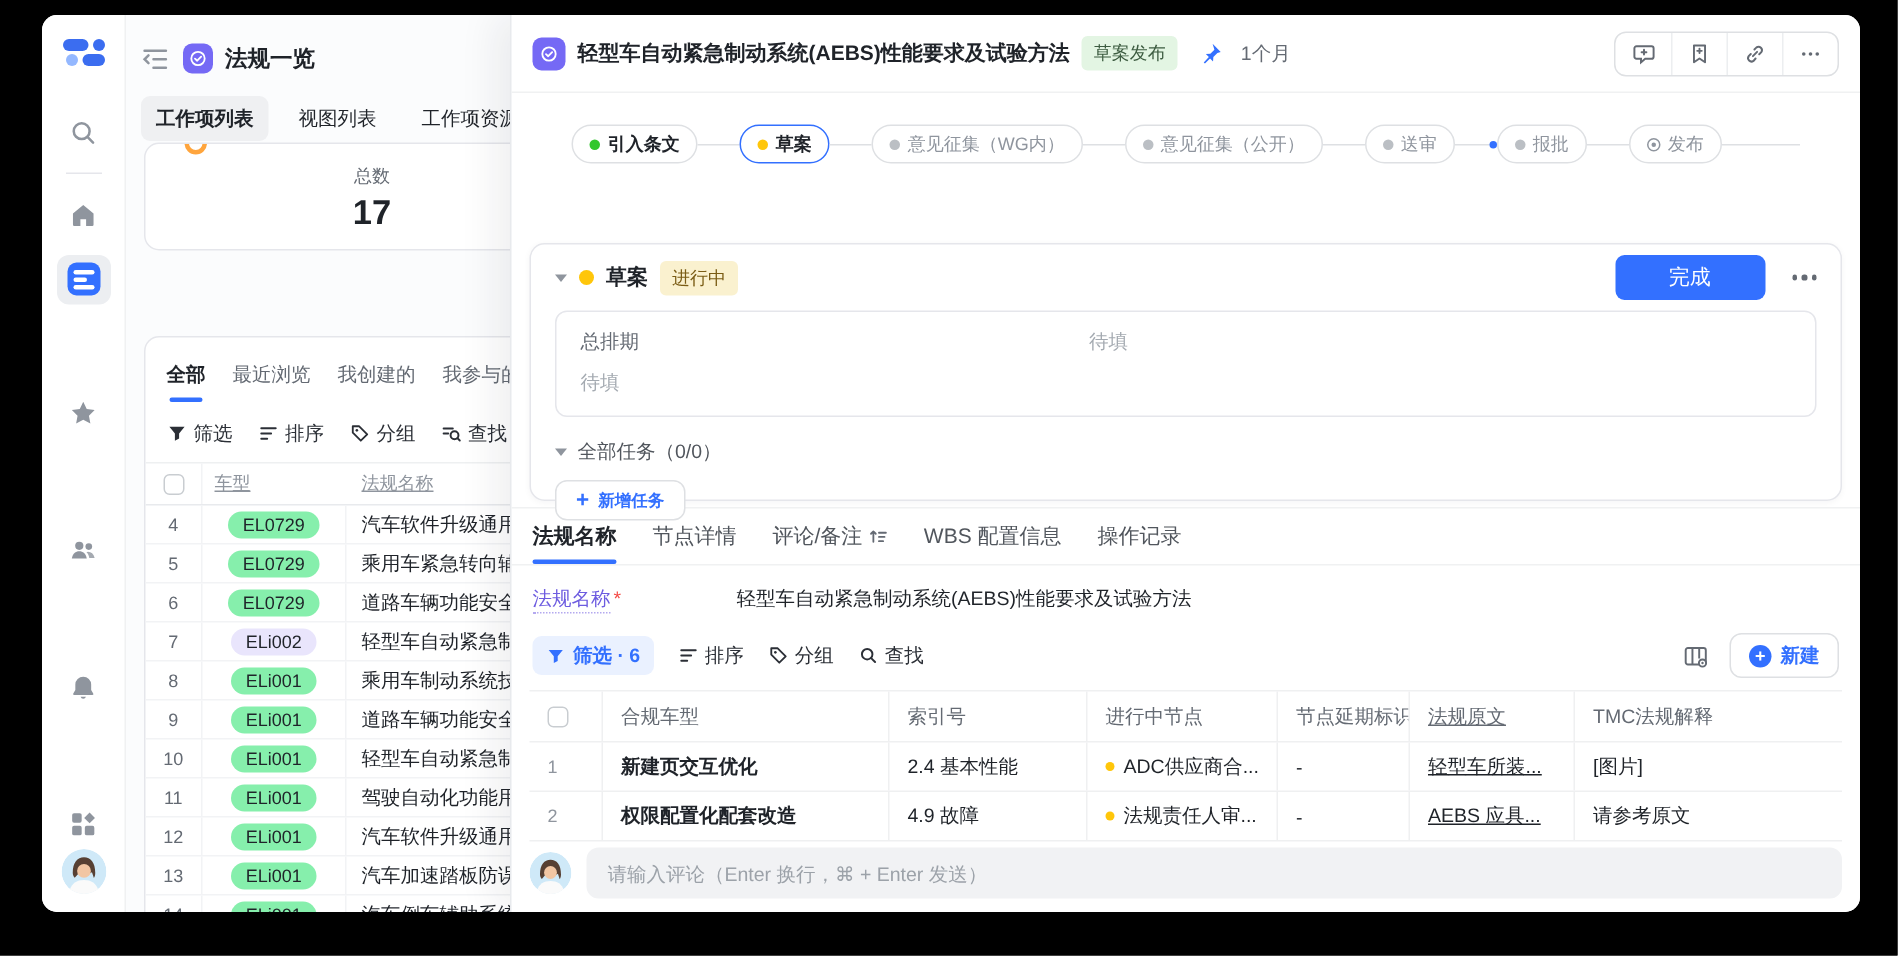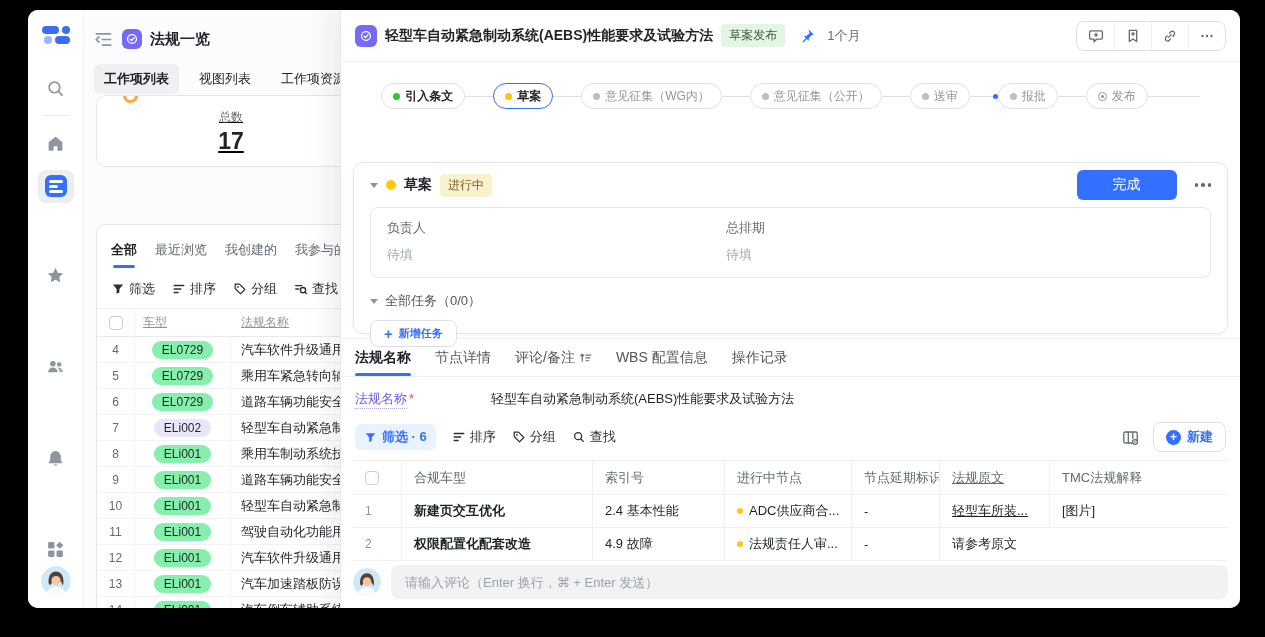--- a/index.html
+++ b/index.html
@@ -28,21 +28,21 @@
   .lp-head { display:flex; align-items:center; gap:8px; padding:18px 10px 0 8px; }
   .lp-title { font-size:15px; font-weight:bold; color:#1f2329; }
   .pbadge { width:20px; height:20px; border-radius:6px; background:#7569f5; display:flex; align-items:center; justify-content:center; flex:none; }
   .pbadge svg { width:14px; height:14px; }
   .lp-tabs { display:flex; align-items:center; gap:10px; padding:14px 6px 0 10px; }
   .lp-tab { font-size:13px; color:#1f2329; padding:6px 10px; border-radius:6px; white-space:nowrap; cursor:pointer; }
   .lp-tab.active { background:#eff0f2; font-weight:bold; }
   .card { position:absolute; left:12px; width:280px; background:#fff; border:1px solid #e5e6eb; border-radius:10px; overflow:hidden; }
   .statcard { top:85px; height:72px; }
   .statcard .clip-dot { position:absolute; left:26px; top:-8px; width:15px; height:15px; border:3px solid #ffa53d; border-radius:50%; background:#fff; }
-  .stat { position:absolute; left:89px; top:13px; width:90px; text-align:center;text-decoration:underline; }
+  .stat { position:absolute; left:106px; top:13px; width:90px; text-align:center; }
   .stat .sl { font-size:12px; color:#646a73; }
   .stat .sv { font-size:23px; font-weight:bold; color:#1f2329; margin-top:2px; }
   .tablecard { top:170px; height:438px; border-bottom:none; border-bottom-left-radius:0; border-bottom-right-radius:0;margin-top:44px; }
   .list-tabs { display:flex; gap:18px; padding:16px 14px 0; }
   .list-tab { font-size:13px; color:#646a73; padding-bottom:9px; position:relative; cursor:pointer; white-space:nowrap; }
   .list-tab.active { color:#1f2329; font-weight:bold; }
   .list-tab.active::after { content:""; position:absolute; left:2px; right:2px; bottom:0; height:3px; border-radius:2px; background:#3370ff; }
   .ltoolbar { display:flex; align-items:center; gap:17px; padding:12px 14px 10px; }
   .tbtn { display:flex; align-items:center; gap:4px; font-size:13px; color:#2b2f36; cursor:pointer; white-space:nowrap; }
   .tbtn svg { width:14px; height:14px; }
@@ -476,21 +476,20 @@
         <div class="nc-right">
           <button class="btn-primary">完成</button>
           <span class="more-dots">
               <i></i>
               <i></i>
               <i></i>
             </span>
         </div>
       </div>
       <div class="fieldsbox">
-        <span class="flabel">负责人</span>
         <span class="flabel">总排期</span>
         <span class="fvalue">待填</span>
         <span class="fvalue">待填</span>
       </div>
       <div class="tasksrow">
         <span class="caret"></span>
         <span>全部任务（0/0）</span>
       </div>
       <button class="addtask">
         <span class="plus">+</span>
@@ -597,20 +596,21 @@
       </div>
       <div class="strow std">
         <span class="sc c0 rownum">2</span>
         <span class="sc c1 rowname">权限配置化配套改造</span>
         <span class="sc c2">4.9 故障</span>
         <span class="sc c3">
             <span class="mini-dot"></span>
             <span>法规责任人审...</span>
           </span>
         <span class="sc c4">-</span>
+        <span class="sc c5">AEBS 应具...</span>
         <span class="sc c6">请参考原文</span>
       </div>
     </div>
 
     <div class="commentbar">
       <div class="avatar" style="width:28px;height:28px">
         <svg viewBox="0 0 30 30" width="28" height="28">
             <use href="#i-avatar"></use>
           </svg>
       </div>

